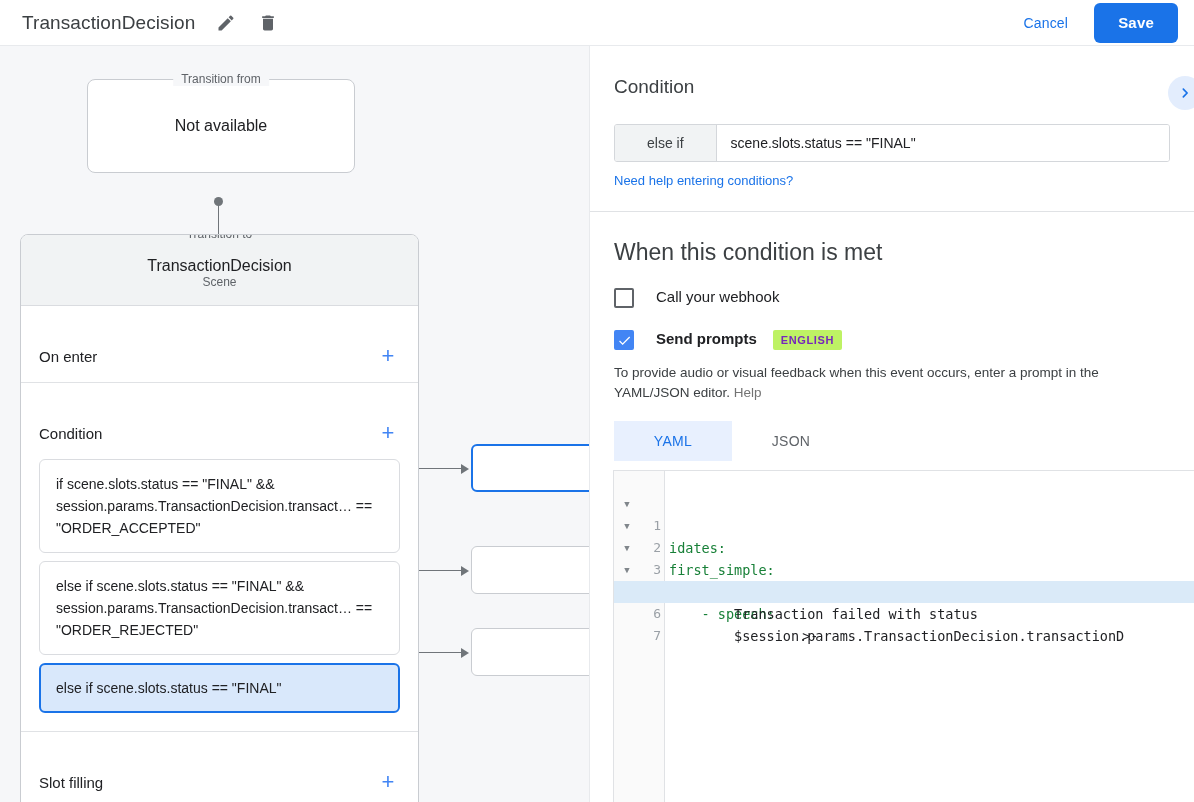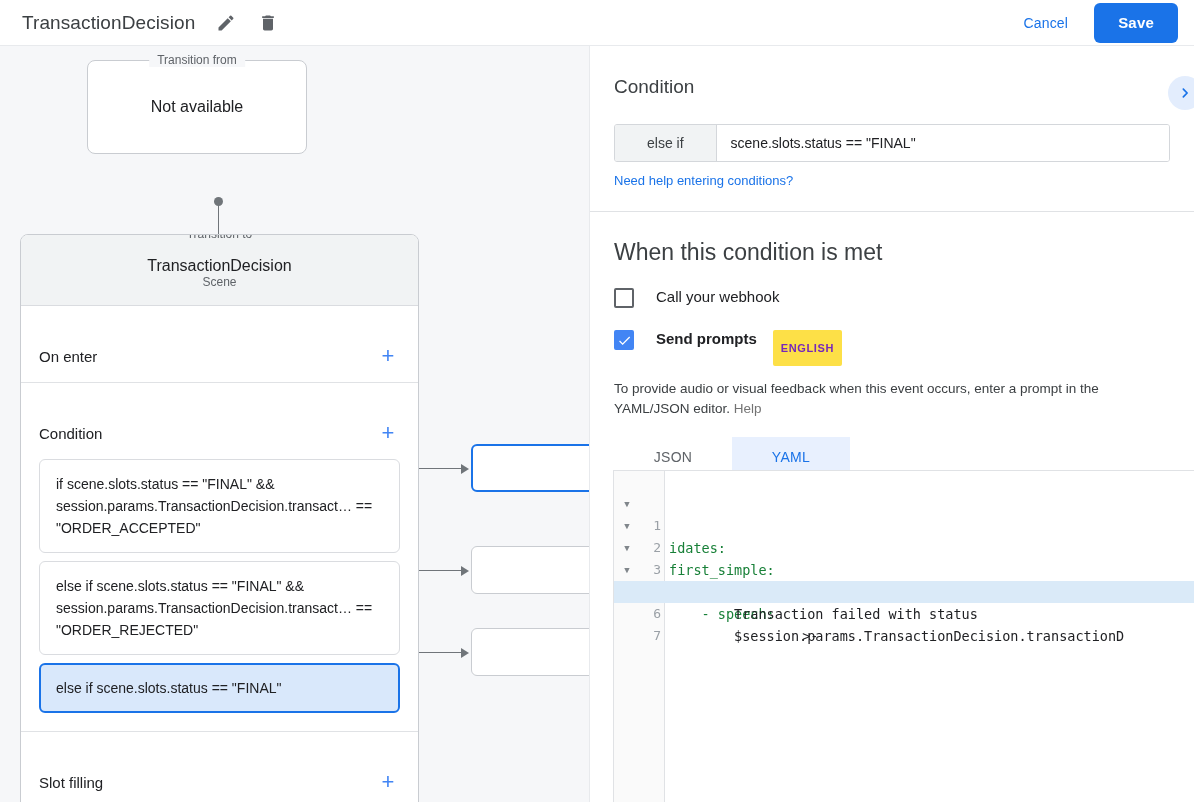--- a/index.html
+++ b/index.html
@@ -58,21 +58,21 @@
     border: 1px solid #c9ccd1;
     border-radius: 8px;
     background: #ffffff;
   }
   .fs .legend {
     position: absolute; top: -8px; left: 50%; transform: translateX(-50%);
     background: #f6f7f9; padding: 0 8px;
     font-size: 12px; color: #5f6368; white-space: nowrap;
   }
   #transition-from {
-    left: 87px; top: 14px; width: 220px; height: 94px;
+    left: 87px; top: 33px; width: 268px; height: 94px;
   }
   #transition-from .body {
     display: flex; align-items: center; justify-content: center;
     height: 100%; font-size: 16px; color: #202124;
   }
 
   .connector-line {
     position: absolute; left: 218px; top: 155px;
     width: 1px; height: 56px; background: #70757a;
   }
@@ -197,23 +197,23 @@
     border: 2px solid #5f6368; background: #ffffff;
     display: flex; align-items: center; justify-content: center;
     cursor: pointer; flex: none;
   }
   .chk.checked { background: #4285f4; border-color: #4285f4; }
   .chk-label {
     margin-left: 22px; font-size: 15px; color: #202124;
   }
   .chk-label.bold { font-weight: bold; }
   .badge {
-    margin-left: 16px; background: #fde047; color: #7627bb;
+    margin-left: 16px; background: #bef264; color: #7627bb;
     font-size: 11px; font-weight: bold; letter-spacing: .6px;
-    padding: 12px 8px; border-radius: 2px;
+    padding: 4px 8px; border-radius: 2px;
   }
   .hint {
     margin-top: 13px; font-size: 13.5px; color: #3c4043;
     line-height: 20px; max-width: 560px;
   }
   .hint a { color: #737373; text-decoration: none; cursor: pointer; }
   .tabs { display: flex; margin-top: 18px; }
   .tab {
     font-size: 14px; font-weight: 500; letter-spacing: .3px;
     padding: 12px 0; width: 118px; text-align: center;
@@ -375,22 +375,22 @@
         </div>
         <span class="chk-label bold">Send prompts</span>
         <span class="badge">ENGLISH</span>
       </div>
 
       <div class="hint">
         <span>To provide audio or visual feedback when this event occurs, enter a prompt in the YAML/JSON editor. </span><a>Help</a>
       </div>
 
       <div class="tabs">
+        <div class="tab active">YAML</div>
         <div class="tab">JSON</div>
-        <div class="tab active">YAML</div>
       </div>
     </div>
   </div>
 
   <div class="editor">
     <div class="gutter-fold"></div>
     <div class="gutter-num"></div>
 
     <div class="code-line" style="top:0px;">
       <span class="fold">▼</span>

